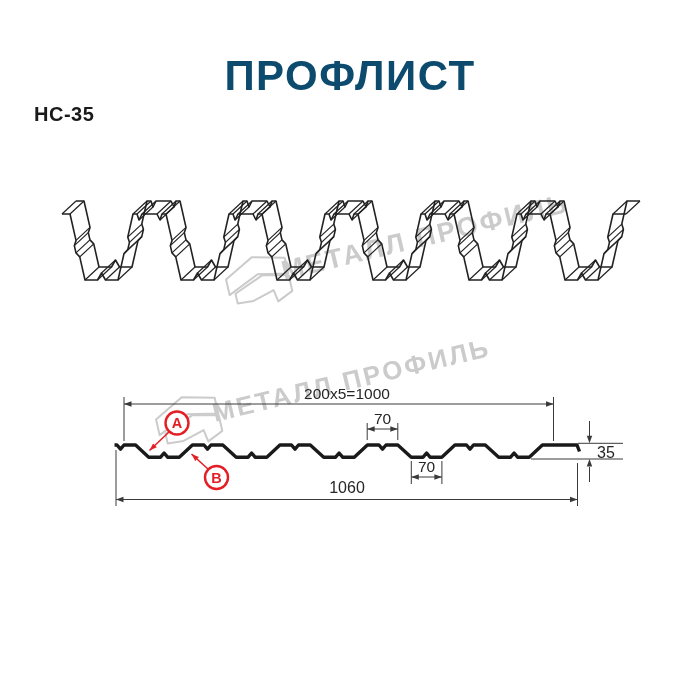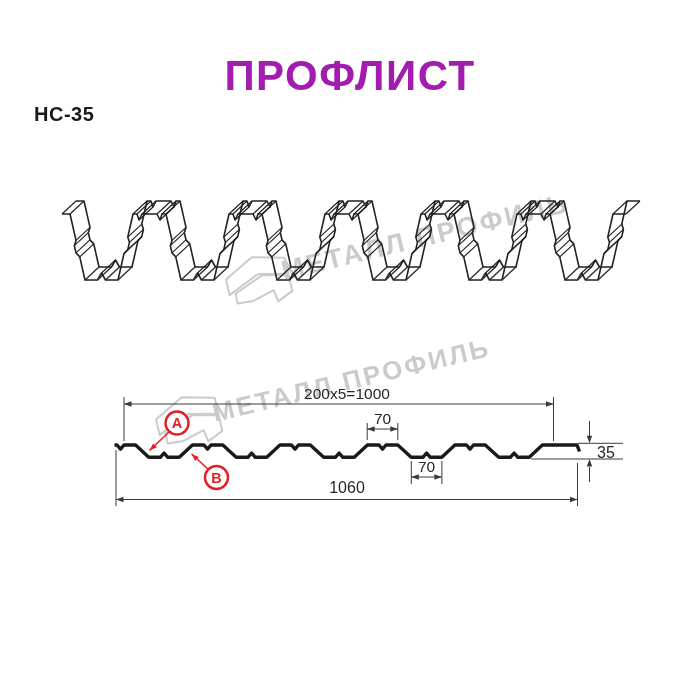--- a/index.html
+++ b/index.html
@@ -1,19 +1,19 @@
 <!DOCTYPE html>
 <html><head>
 <meta charset="utf-8">
 <style>
   html,body{margin:0;padding:0;background:#fff;}
   .page{position:relative;width:700px;height:700px;background:#ffffff;overflow:hidden;
         font-family:"Liberation Sans","DejaVu Sans",sans-serif;}
   .title{position:absolute;top:52px;left:0;width:100%;text-align:center;
-         font-size:42px;font-weight:bold;letter-spacing:1.5px;color:#a21caf;}
+         font-size:42px;font-weight:bold;letter-spacing:1.5px;color:#0c4a6e;}
   .subtitle{position:absolute;top:103px;left:0;width:100%;
             font-size:20px;font-weight:bold;letter-spacing:.5px;color:#1a1a1a;margin-left:34px;}
   .footer{position:absolute;top:613px;left:0;width:100%;text-align:center;
           font-size:17px;font-weight:bold;letter-spacing:.6px;color:#1c1c1c;}
   svg#drawing{position:absolute;left:0;top:0;}
 </style>
 </head>
 <body>
 
 <div class="page">

